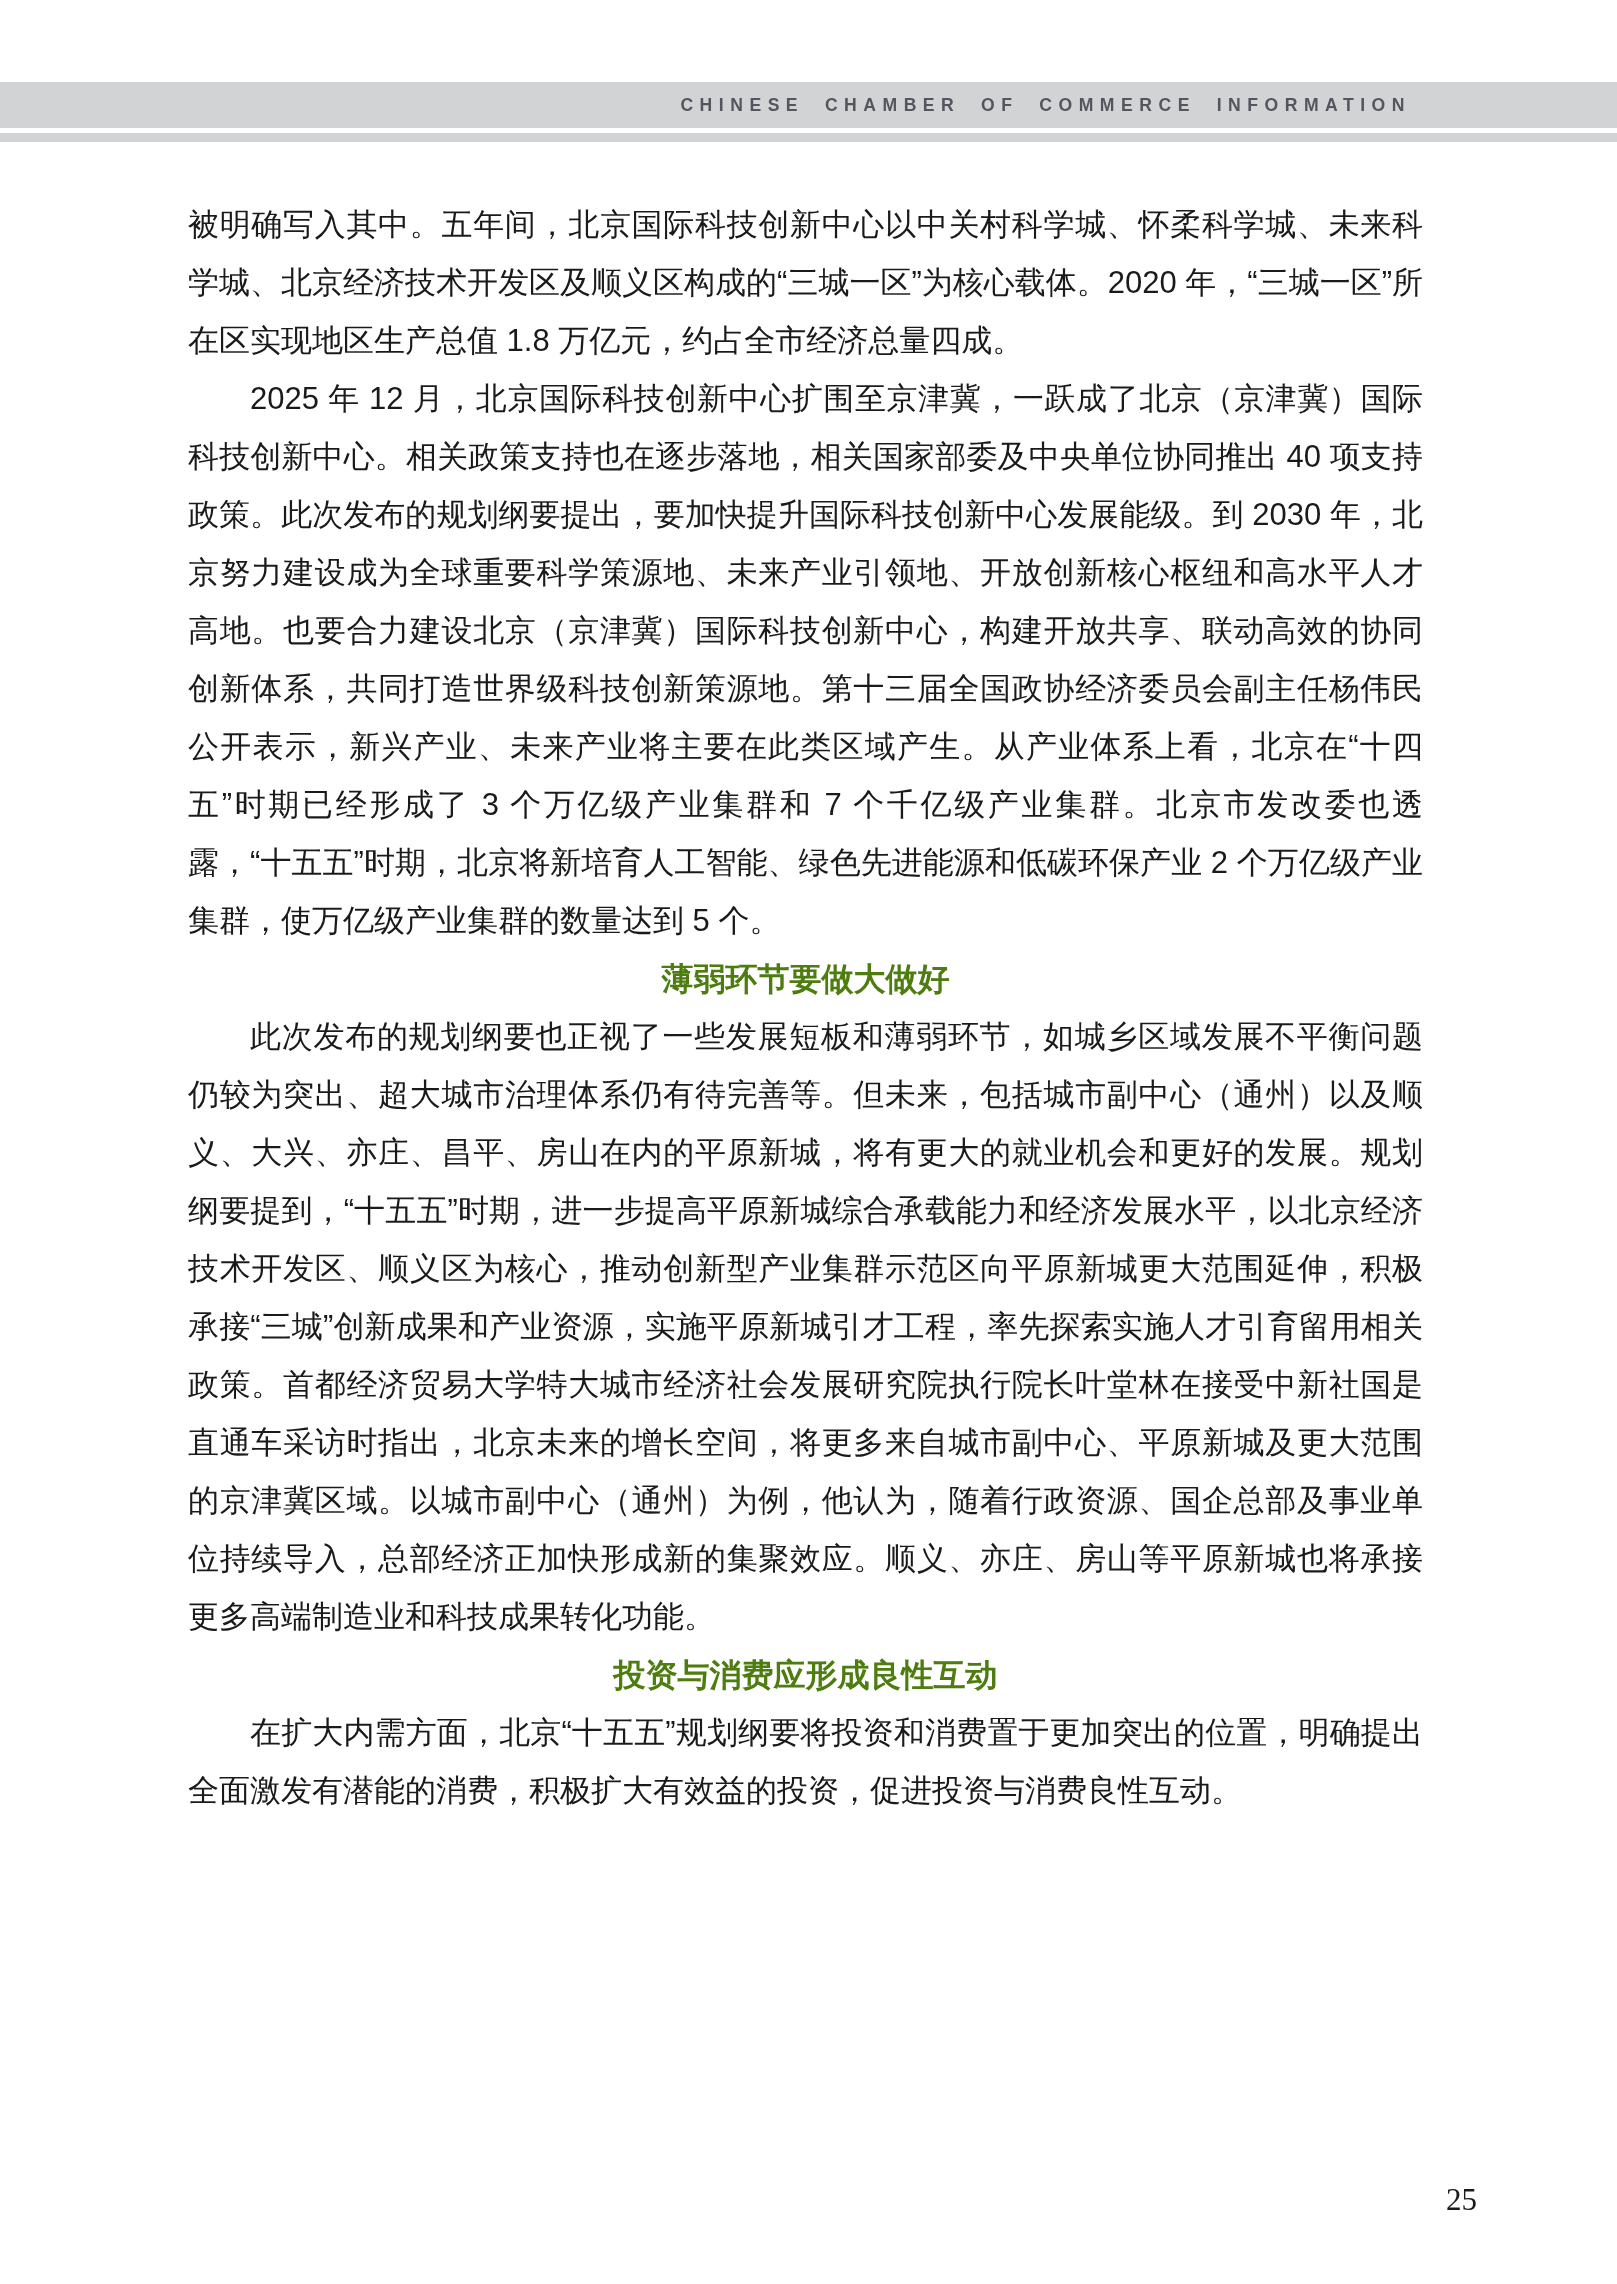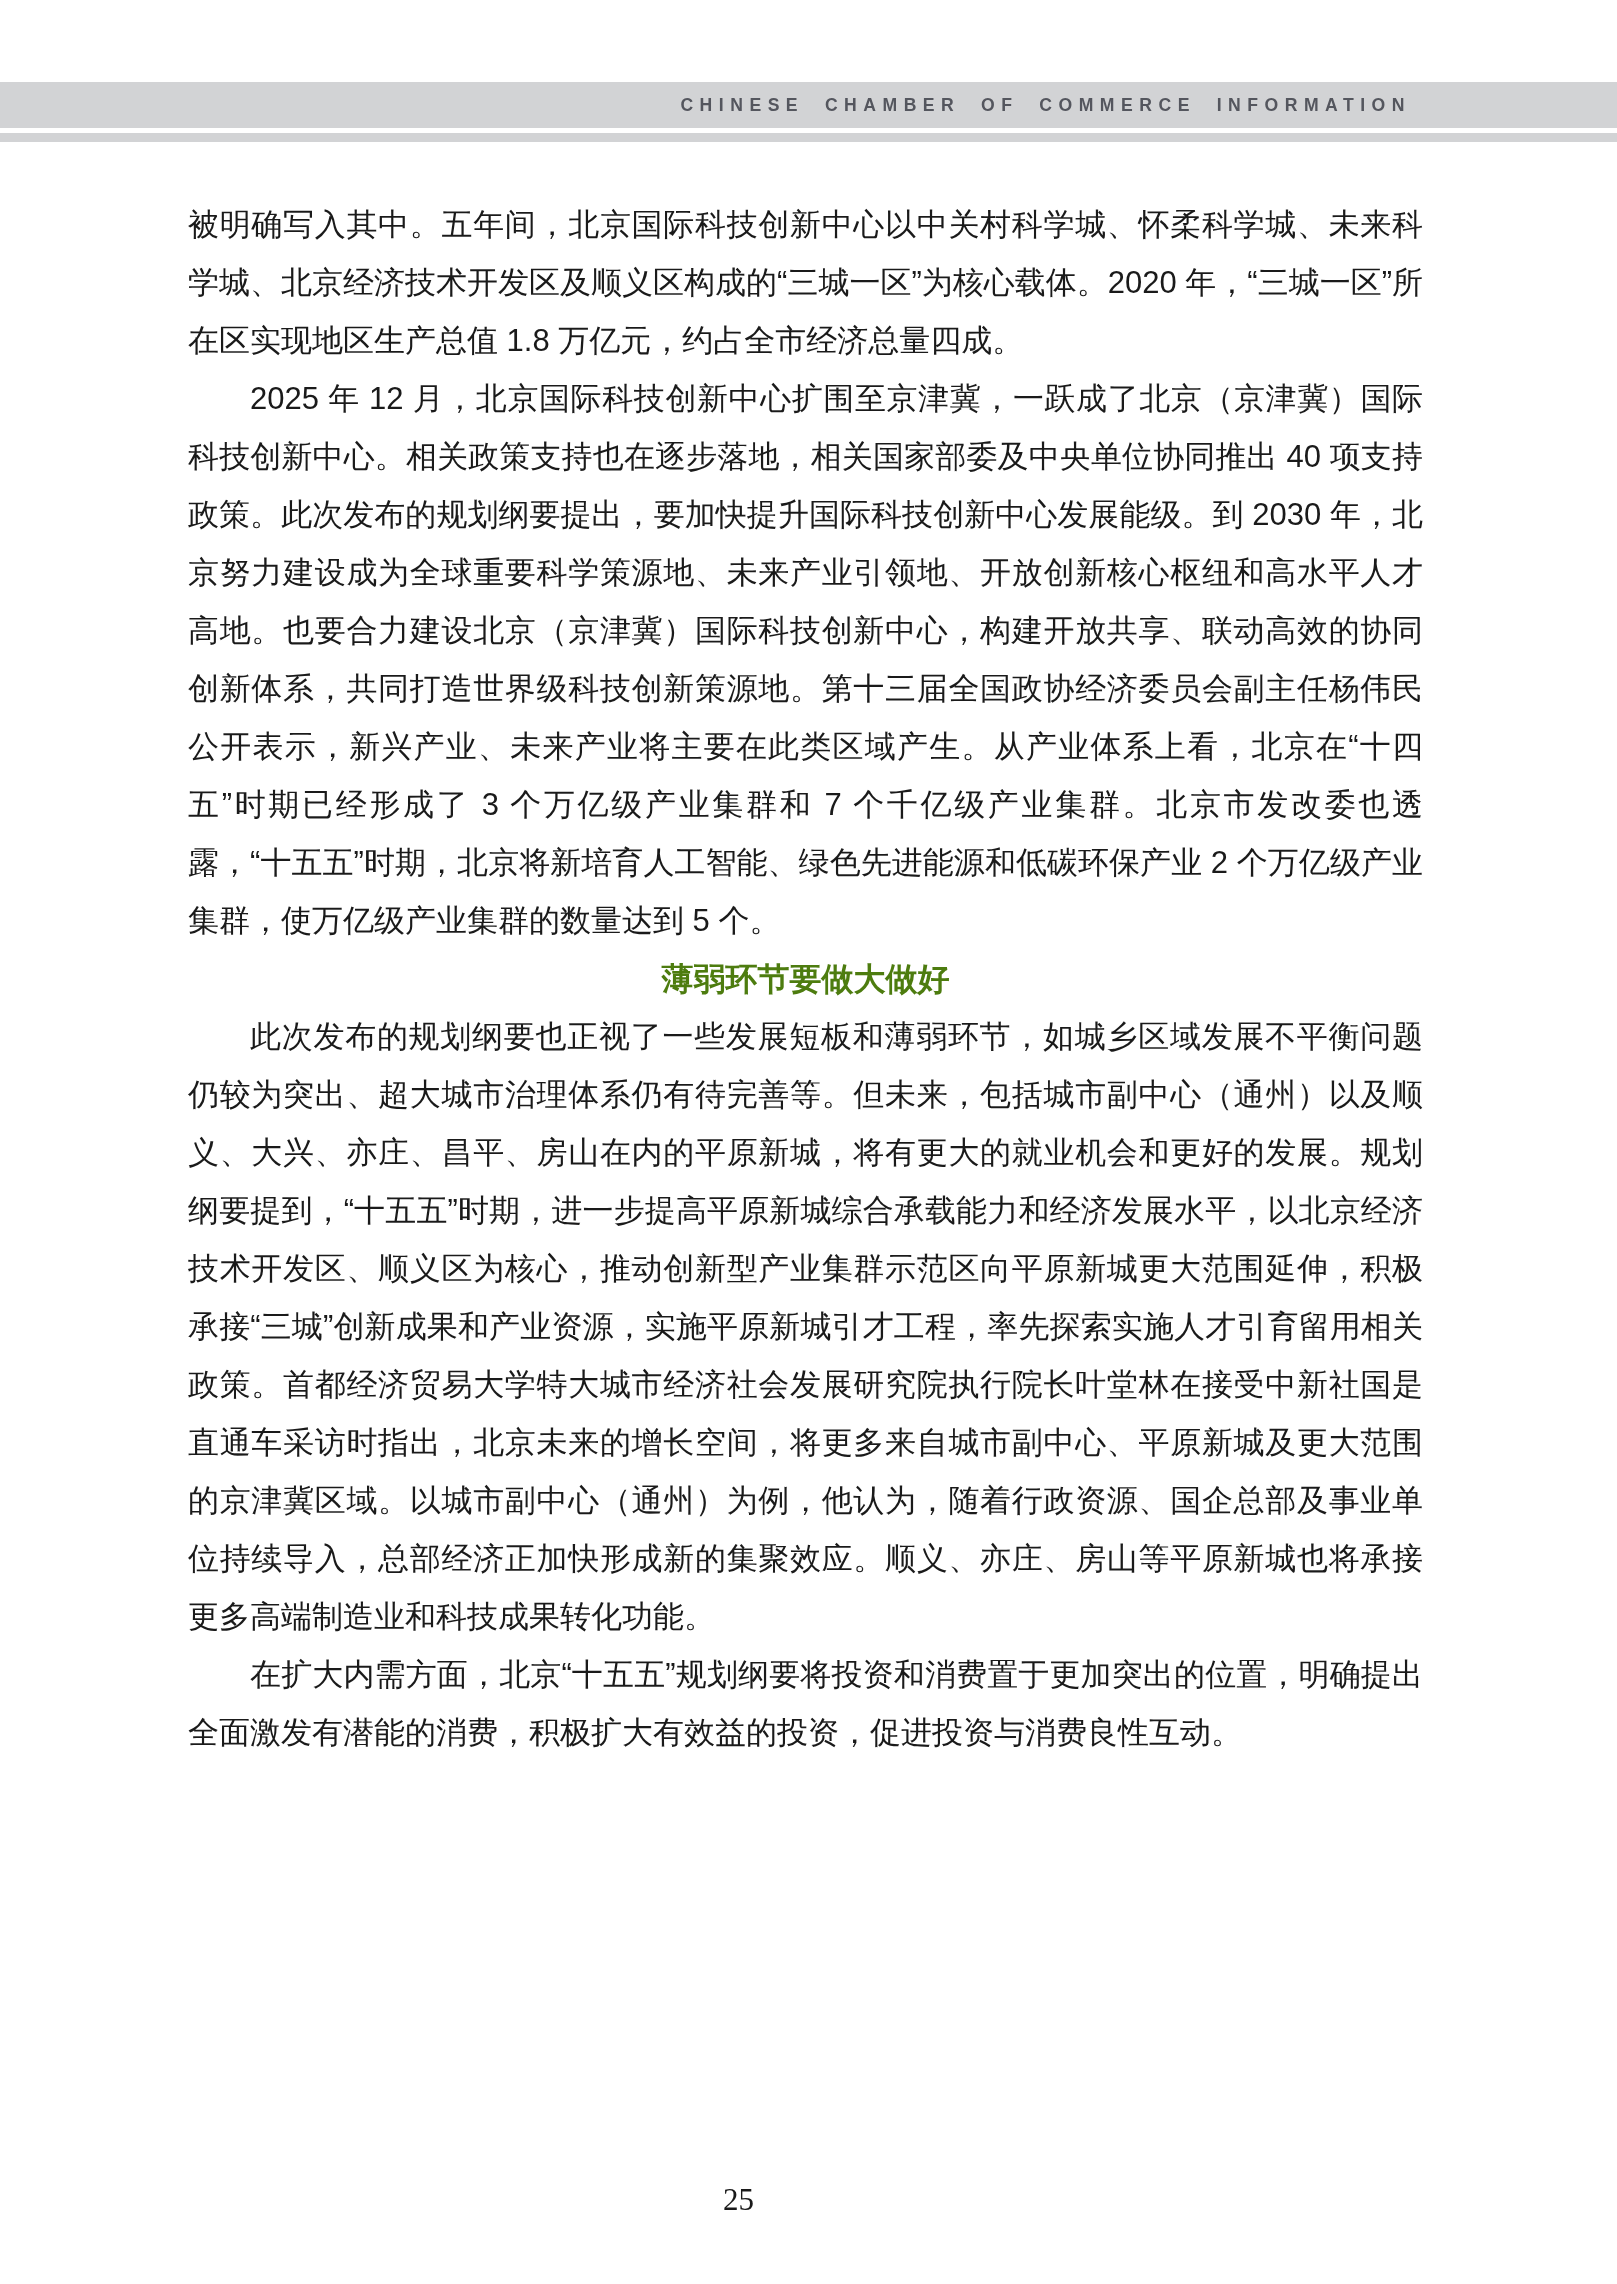--- a/index.html
+++ b/index.html
@@ -69,21 +69,21 @@
     font-weight: bold;
     text-align: center;
     line-height: 58px;
     color: #4d7c0f;
   }
   .page-num {
     position: absolute;
     top: 2182px;
     left: 0;
     width: 1477px;
-    text-align: center;
+    text-align: right;
     font-family: "Liberation Serif", serif;
     font-size: 31px;
     color: #1a1a1a;
   }
 </style>
 </head>
 <body>
 
 <div class="page">
 
@@ -91,19 +91,20 @@
     <span class="banner-text">CHINESE CHAMBER OF COMMERCE INFORMATION</span>
   </div>
 
   <div class="thin-bar"></div>
 
   <div class="content">
     <p class="flush">被明确写入其中。五年间，北京国际科技创新中心以中关村科学城、怀柔科学城、未来科学城、北京经济技术开发区及顺义区构成的“三城一区”为核心载体。2020 年，“三城一区”所在区实现地区生产总值 1.8 万亿元，约占全市经济总量四成。</p>
     <p class="indent">2025 年 12 月，北京国际科技创新中心扩围至京津冀，一跃成了北京（京津冀）国际科技创新中心。相关政策支持也在逐步落地，相关国家部委及中央单位协同推出 40 项支持政策。此次发布的规划纲要提出，要加快提升国际科技创新中心发展能级。到 2030 年，北京努力建设成为全球重要科学策源地、未来产业引领地、开放创新核心枢纽和高水平人才高地。也要合力建设北京（京津冀）国际科技创新中心，构建开放共享、联动高效的协同创新体系，共同打造世界级科技创新策源地。第十三届全国政协经济委员会副主任杨伟民公开表示，新兴产业、未来产业将主要在此类区域产生。从产业体系上看，北京在“十四五”时期已经形成了 3 个万亿级产业集群和 7 个千亿级产业集群。北京市发改委也透露，“十五五”时期，北京将新培育人工智能、绿色先进能源和低碳环保产业 2 个万亿级产业集群，使万亿级产业集群的数量达到 5 个。</p>
     <h2 class="section-heading">薄弱环节要做大做好</h2>
     <p class="indent">此次发布的规划纲要也正视了一些发展短板和薄弱环节，如城乡区域发展不平衡问题仍较为突出、超大城市治理体系仍有待完善等。但未来，包括城市副中心（通州）以及顺义、大兴、亦庄、昌平、房山在内的平原新城，将有更大的就业机会和更好的发展。规划纲要提到，“十五五”时期，进一步提高平原新城综合承载能力和经济发展水平，以北京经济技术开发区、顺义区为核心，推动创新型产业集群示范区向平原新城更大范围延伸，积极承接“三城”创新成果和产业资源，实施平原新城引才工程，率先探索实施人才引育留用相关政策。首都经济贸易大学特大城市经济社会发展研究院执行院长叶堂林在接受中新社国是直通车采访时指出，北京未来的增长空间，将更多来自城市副中心、平原新城及更大范围的京津冀区域。以城市副中心（通州）为例，他认为，随着行政资源、国企总部及事业单位持续导入，总部经济正加快形成新的集聚效应。顺义、亦庄、房山等平原新城也将承接更多高端制造业和科技成果转化功能。</p>
+    <h2 class="section-heading">投资与消费应形成良性互动</h2>
     <p class="indent">在扩大内需方面，北京“十五五”规划纲要将投资和消费置于更加突出的位置，明确提出全面激发有潜能的消费，积极扩大有效益的投资，促进投资与消费良性互动。</p>
   </div>
 
   <div class="page-num">25</div>
 
 </div>
 
 
 </body></html>

